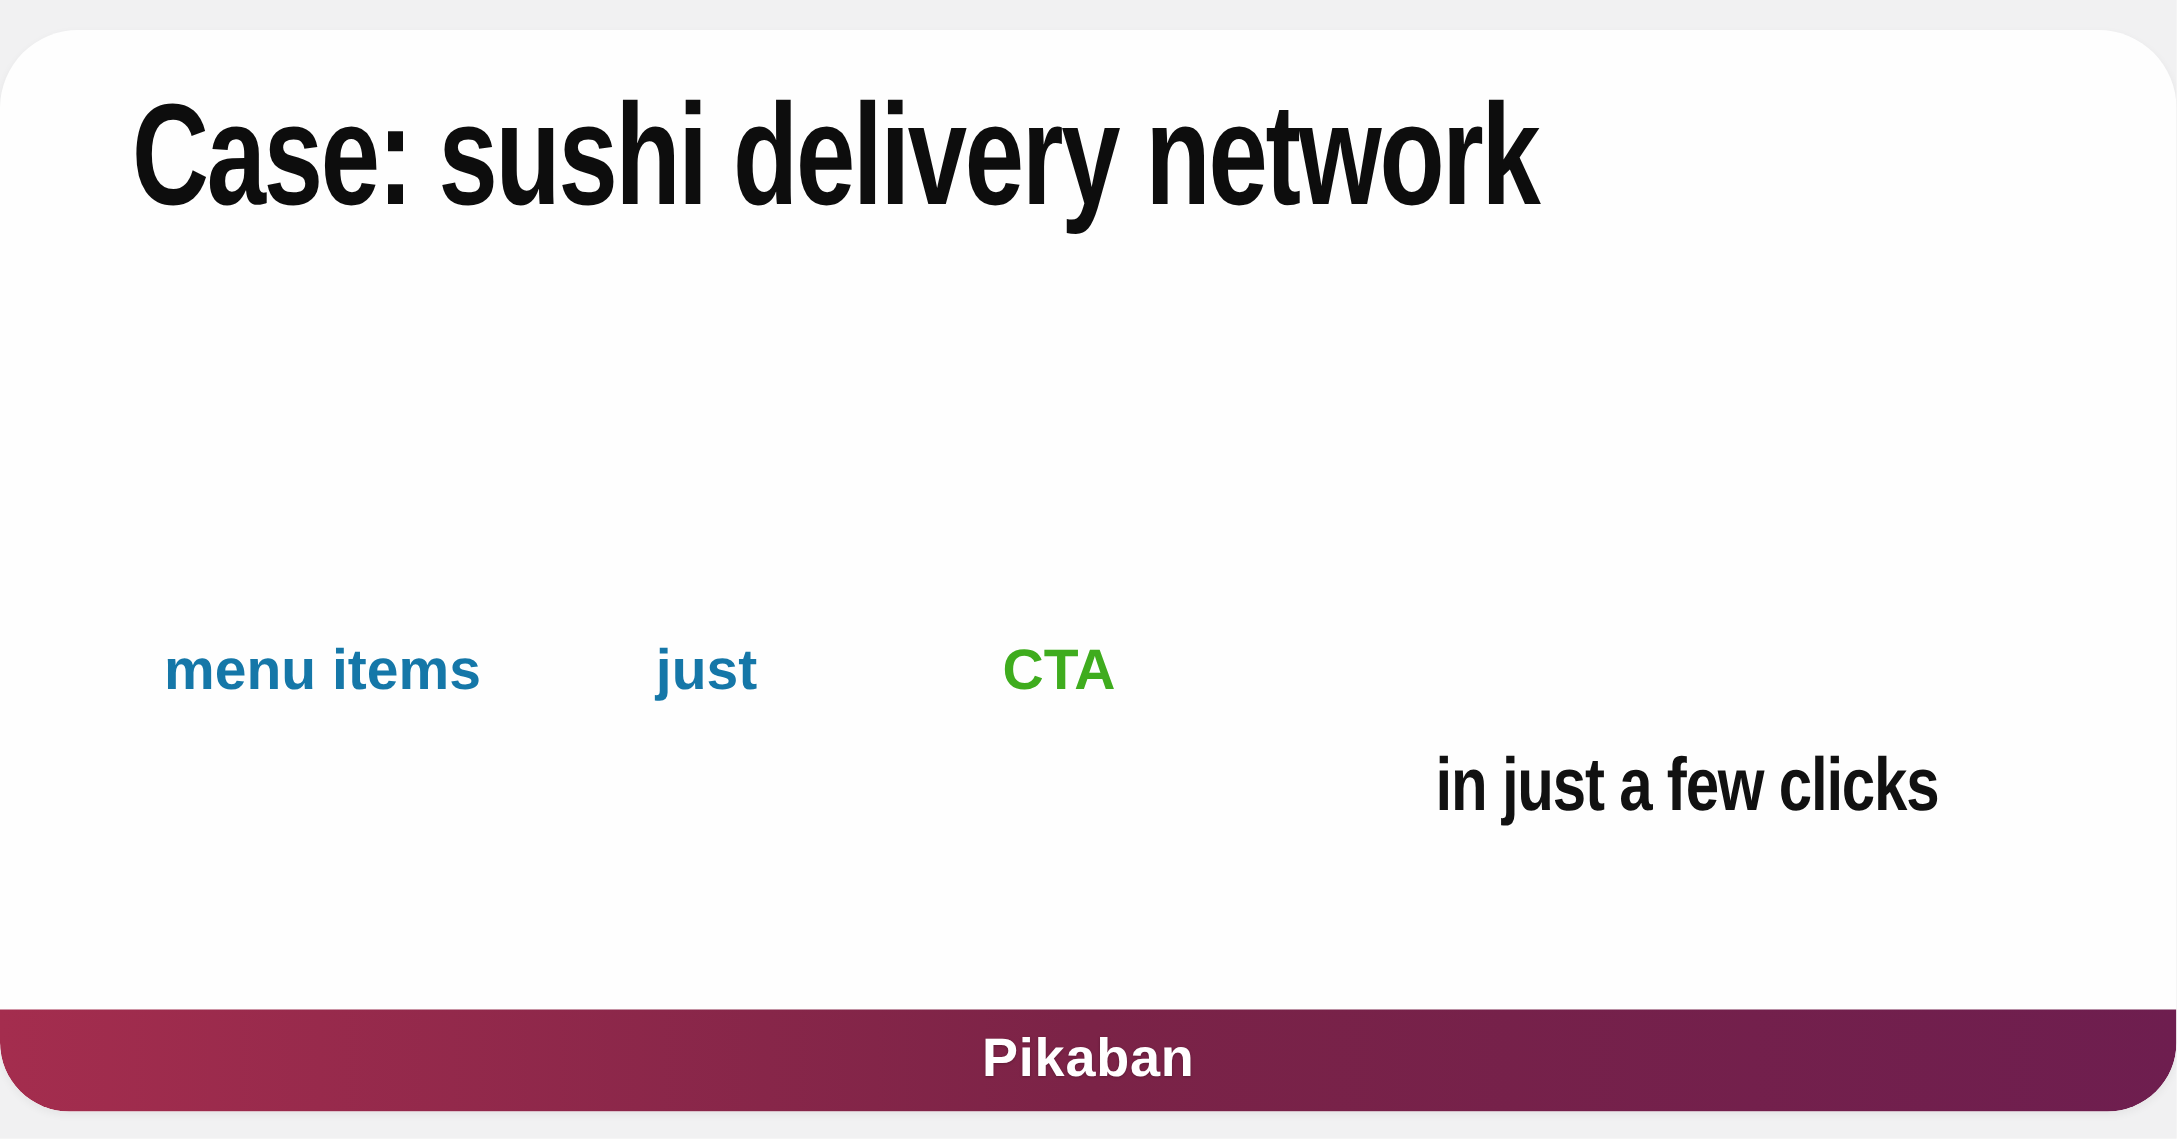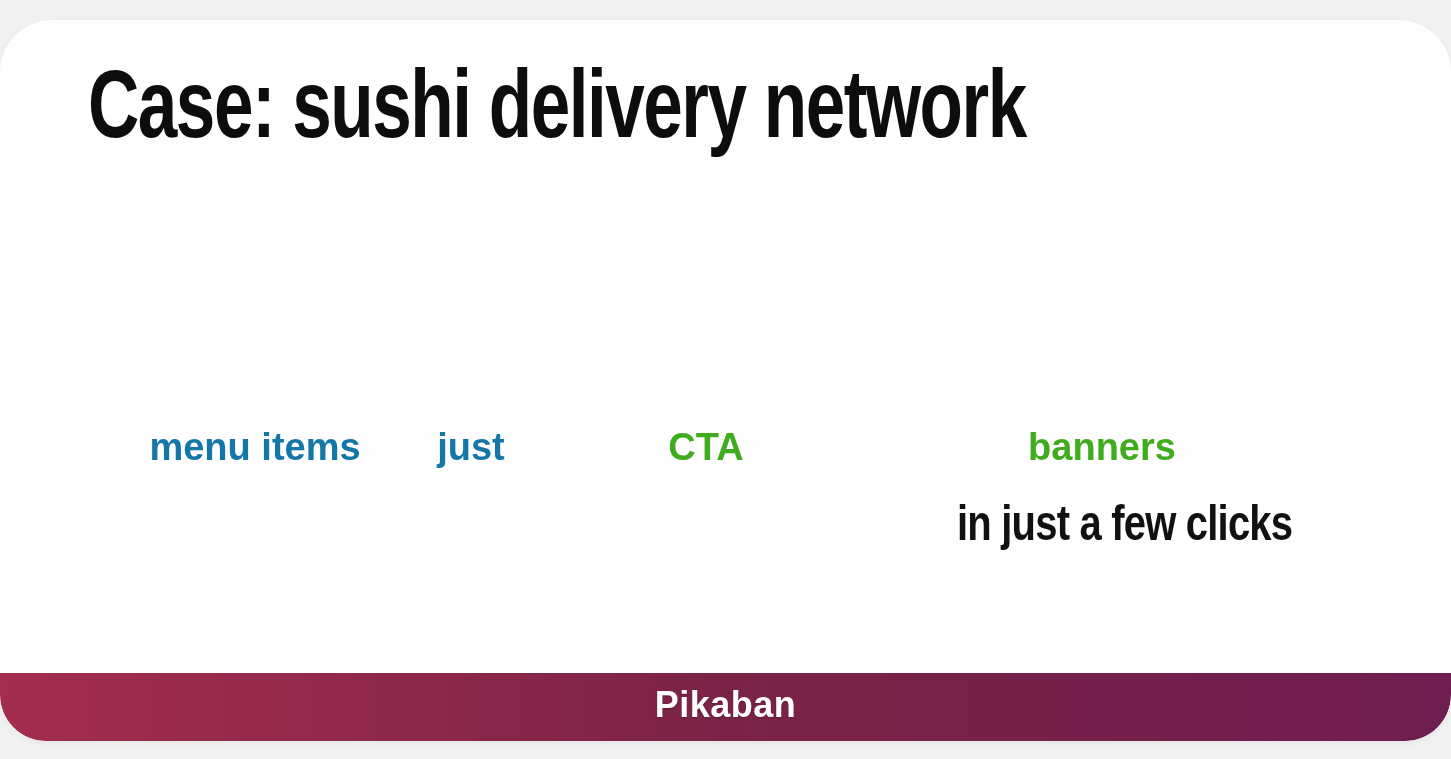--- a/index.html
+++ b/index.html
@@ -58,21 +58,21 @@
     position: absolute;
     top: 408px;
     transform: translateX(-50%);
     font-size: 38px;
     font-weight: 600;
     white-space: nowrap;
     line-height: 1;
   }
   .factor-label.blue  { color: #1577a8; }
   .factor-label.green { color: #3fac1e; margin-left: 20px; }
-  .lbl-menu    { left: 215px; margin-left: 40px;  }
+  .lbl-menu    { left: 215px;  }
   .lbl-sizes   { left: 471px;  }
   .lbl-cta     { left: 686px;  }
   .lbl-banners { left: 1082px; }
   .tagline {
     position: absolute;
     left: 957px; top: 476px;
     font-size: 50px;
     font-weight: 700;
     letter-spacing: -1px;
     color: #111111;
@@ -108,21 +108,20 @@
 
   <h1 class="title">Case: sushi delivery network</h1>
 
 
   <span class="factor-label blue lbl-menu">menu items</span>
 
   <span class="factor-label blue lbl-sizes">just</span>
 
   <span class="factor-label green lbl-cta">CTA</span>
 
-  <span class="factor-label green lbl-banners">banners</span>
 
   <div class="tagline">in just a few clicks</div>
 
   <div class="footer-bar">
     <span class="brand">Pikaban</span>
   </div>
 
 </div>
 
 </body></html>

